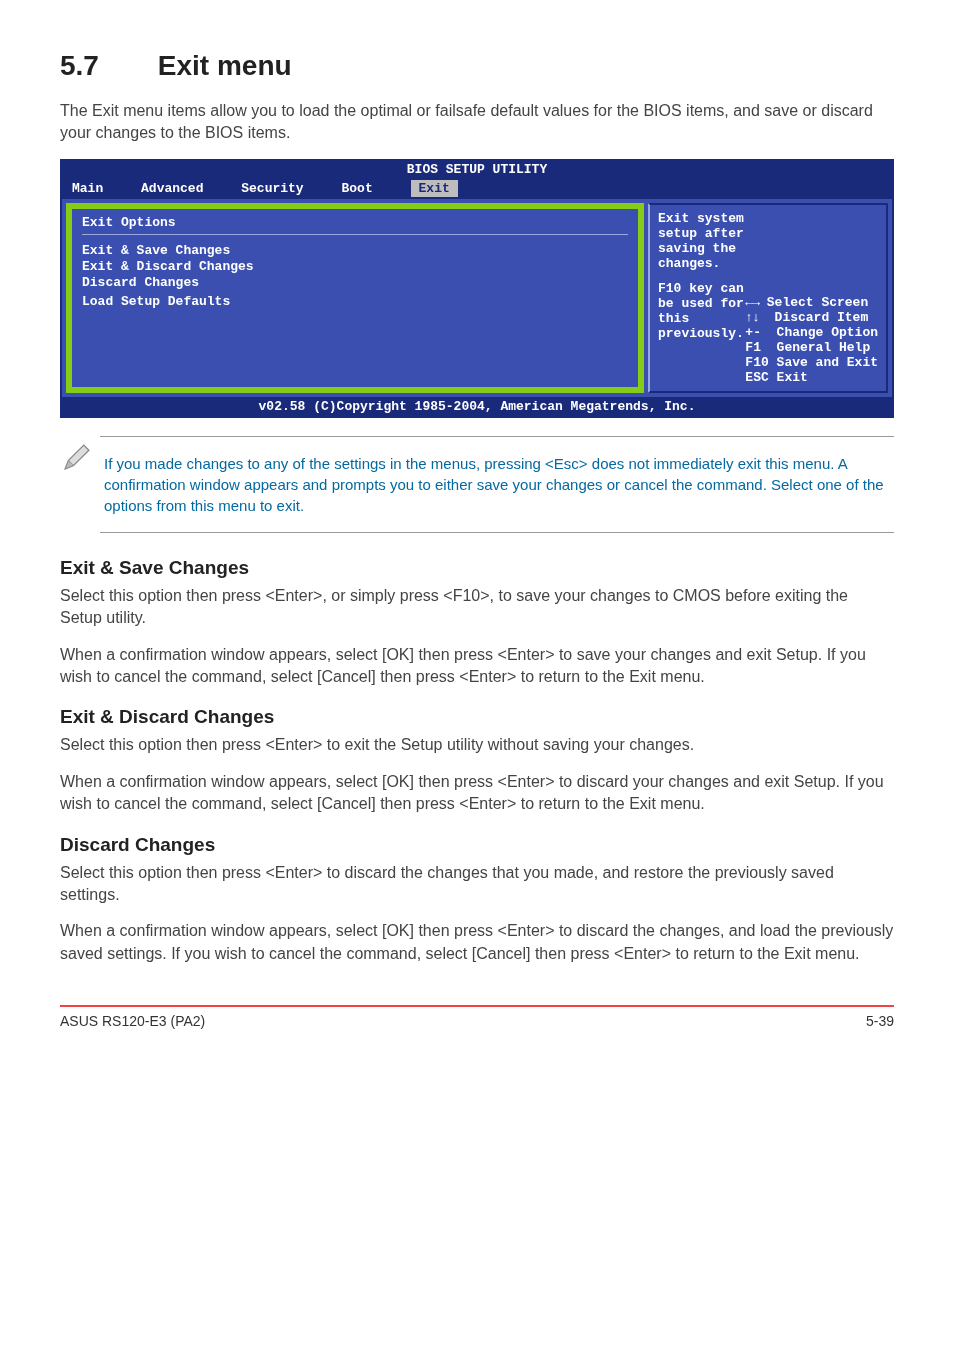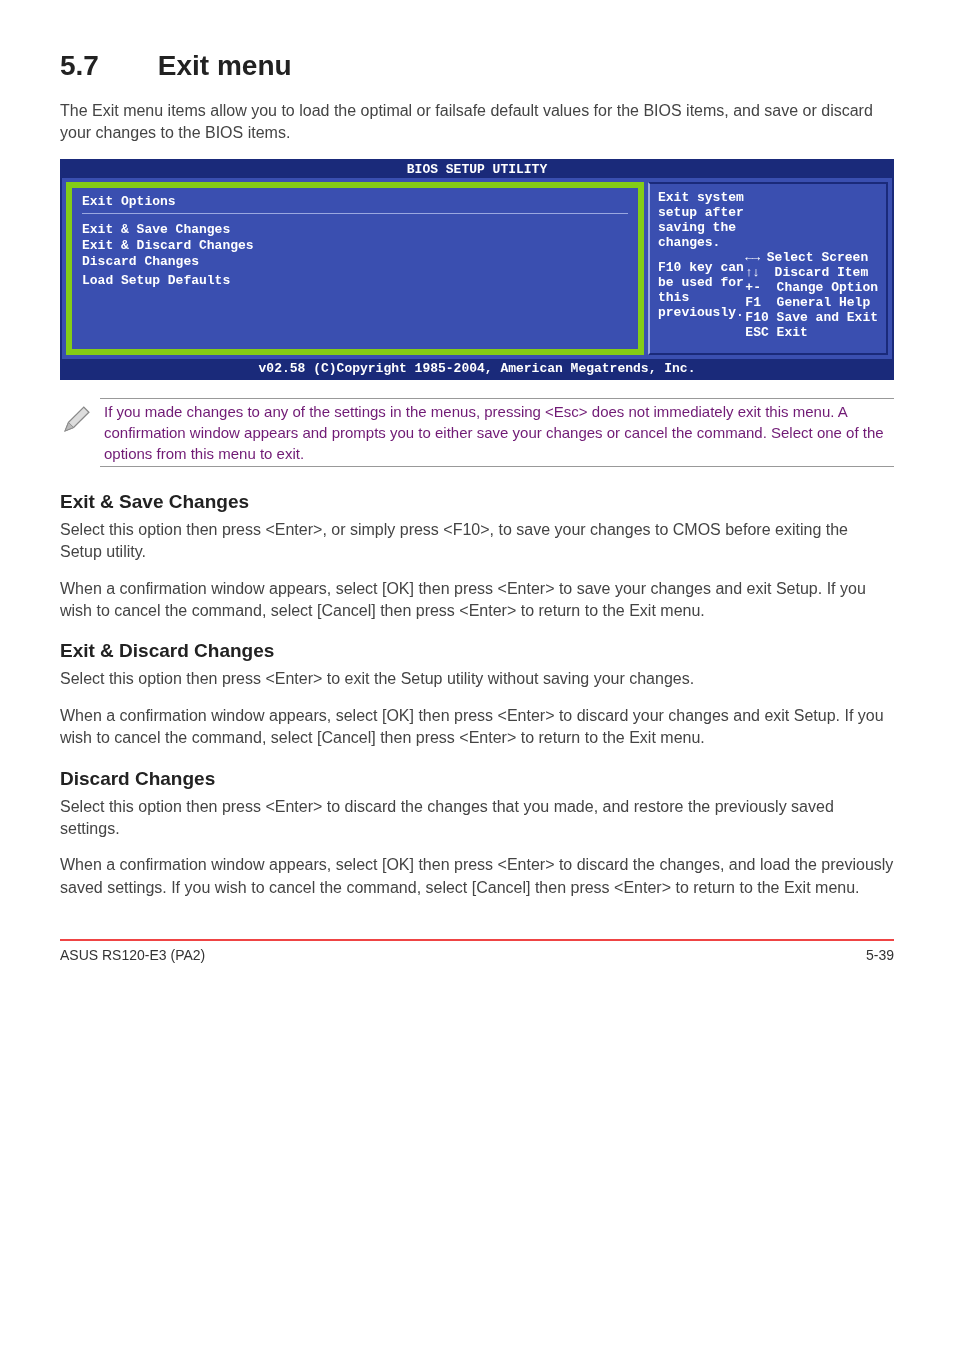--- a/index.html
+++ b/index.html
@@ -74,43 +74,43 @@
     border-left: 2px solid #9aa8e0;
     margin: 4px 4px 4px 0;
     padding: 6px 8px;
     font-weight: bold;
     color: #fff;
     display: flex;
     flex-direction: row;
     justify-content: space-between;
   }
   .bios-right .help p { margin: 0; }
-  .bios-right .keys { margin-top: 60px; }
+  .bios-right .keys { margin-top: 84px; }
   .bios-right .keys div { white-space: nowrap; }
   .bios-right .arrow { letter-spacing: -1px; }
 
   .bios-footer {
     background: #1a2a7a;
     color: #fff;
     text-align: center;
     font-weight: bold;
     padding: 2px 0;
   }
 
   
   .note-row { display: flex; align-items: flex-start; margin: 14px 0 24px 0; }
   .note-icon { width: 40px; flex: 0 0 40px; padding-top: 4px; }
   .note-text {
     flex: 1;
     border-top: 1px solid #999;
     border-bottom: 1px solid #999;
-    padding: 2px 4px;
+    padding: 16px 4px;
     font-size: 15px;
     line-height: 1.4;
-    color: #701a75;
+    color: #0369a1;
   }
 
   h2.sub {
     font-size: 19px;
     font-weight: bold;
     color: #222;
     margin: 18px 0 6px 0;
   }
 
   
@@ -129,20 +129,27 @@
 
 <h1 class="section-title">
   <span class="num">5.7</span>
   <span>Exit menu</span>
 </h1>
 
 <p class="body">The Exit menu items allow you to load the optimal or failsafe default values for the BIOS items, and save or discard your changes to the BIOS items.</p>
 
 <div class="bios">
   <div class="bios-title">BIOS SETUP UTILITY</div>
+  <div class="bios-tabs">
+    <span>Main</span>
+    <span>Advanced</span>
+    <span>Security</span>
+    <span>Boot</span>
+    <span class="active">Exit</span>
+  </div>
   <div class="bios-body">
     <div class="bios-left">
       <div class="heading">Exit Options</div>
       <hr>
       <div class="opt">Exit &amp; Save Changes</div>
       <div class="opt">Exit &amp; Discard Changes</div>
       <div class="opt">Discard Changes</div>
       <div class="opt" style="margin-top:4px">Load Setup Defaults</div>
     </div>
     <div class="bios-right">

